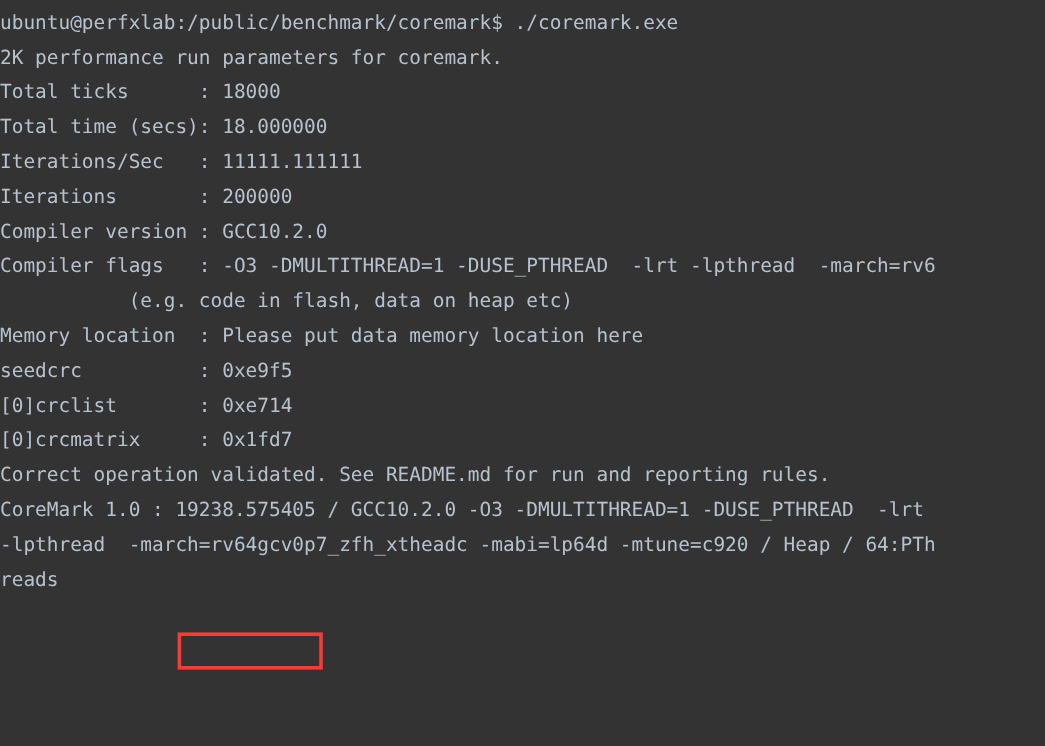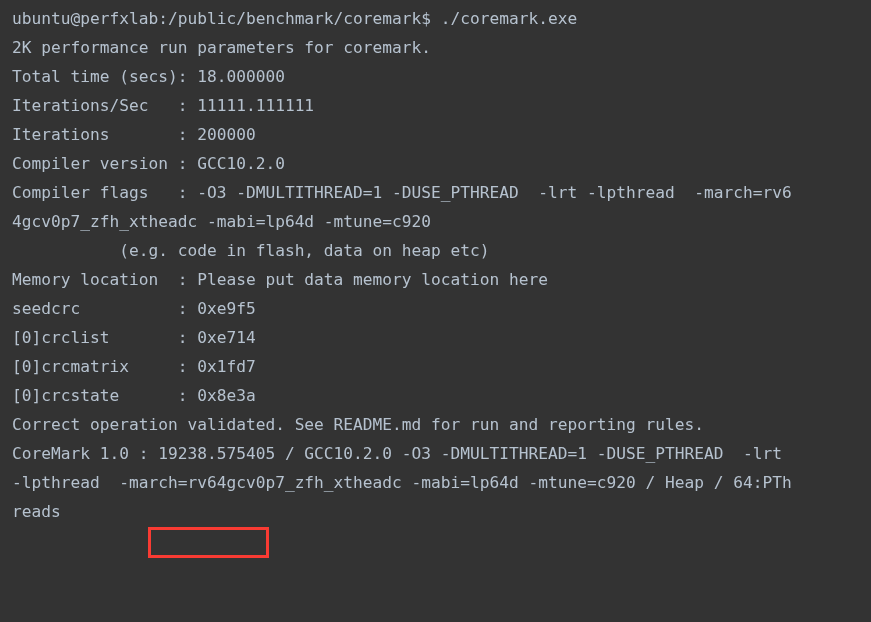--- a/index.html
+++ b/index.html
@@ -12,21 +12,21 @@
     background: #333333;
     overflow: hidden;
     font-family: "DejaVu Sans Mono", "Liberation Mono", monospace;
   }
   #terminal {
     position: relative;
     width: 871px;
     height: 622px;
     background: #333333;
     box-sizing: border-box;
-    padding: 4px 0 0 12px;
+    padding: 4px 0 0 0;
   }
   .line {
     font-family: "DejaVu Sans Mono", "Liberation Mono", monospace;
     font-size: 16.2px;
     line-height: 29px;
     height: 29px;
     color: #b6c2cf;
     white-space: pre;
     letter-spacing: 0px;
     position: relative;
@@ -42,32 +42,31 @@
     pointer-events: none;
   }
 </style>
 </head>
 <body>
 
 <div id="terminal">
 
   <div class="line">ubuntu@perfxlab:/public/benchmark/coremark$ ./coremark.exe</div>
   <div class="line">2K performance run parameters for coremark.</div>
+  <div class="line">Total ticks      : 18000</div>
   <div class="line">Total time (secs): 18.000000</div>
   <div class="line">Iterations/Sec   : 11111.111111</div>
   <div class="line">Iterations       : 200000</div>
   <div class="line">Compiler version : GCC10.2.0</div>
   <div class="line">Compiler flags   : -O3 -DMULTITHREAD=1 -DUSE_PTHREAD  -lrt -lpthread  -march=rv6</div>
-  <div class="line">4gcv0p7_zfh_xtheadc -mabi=lp64d -mtune=c920</div>
   <div class="line">           (e.g. code in flash, data on heap etc)</div>
   <div class="line">Memory location  : Please put data memory location here</div>
   <div class="line">seedcrc          : 0xe9f5</div>
   <div class="line">[0]crclist       : 0xe714</div>
   <div class="line">[0]crcmatrix     : 0x1fd7</div>
-  <div class="line">[0]crcstate      : 0x8e3a</div>
   <div class="line">Correct operation validated. See README.md for run and reporting rules.</div>
   <div class="line">CoreMark 1.0 : 19238.575405 / GCC10.2.0 -O3 -DMULTITHREAD=1 -DUSE_PTHREAD  -lrt</div>
   <div class="line">-lpthread  -march=rv64gcv0p7_zfh_xtheadc -mabi=lp64d -mtune=c920 / Heap / 64:PTh</div>
   <div class="line">reads</div>
 
   <div id="score-highlight" style="left: 148.187px; width: 120.949px; top: 527px; height: 31px;"></div>
 
 </div>
 
 </body></html>

